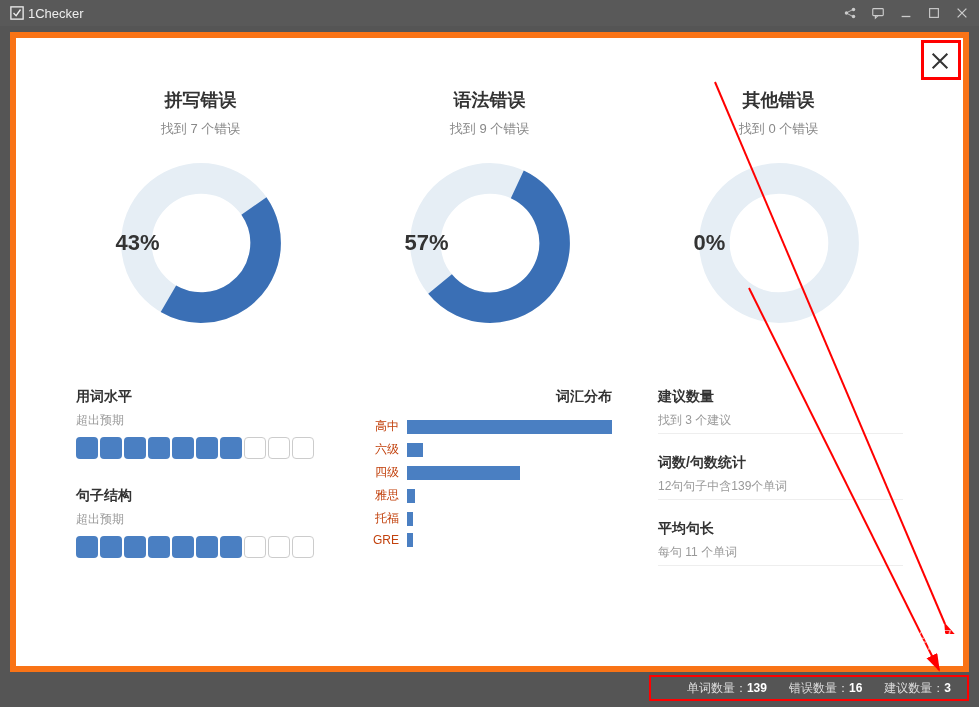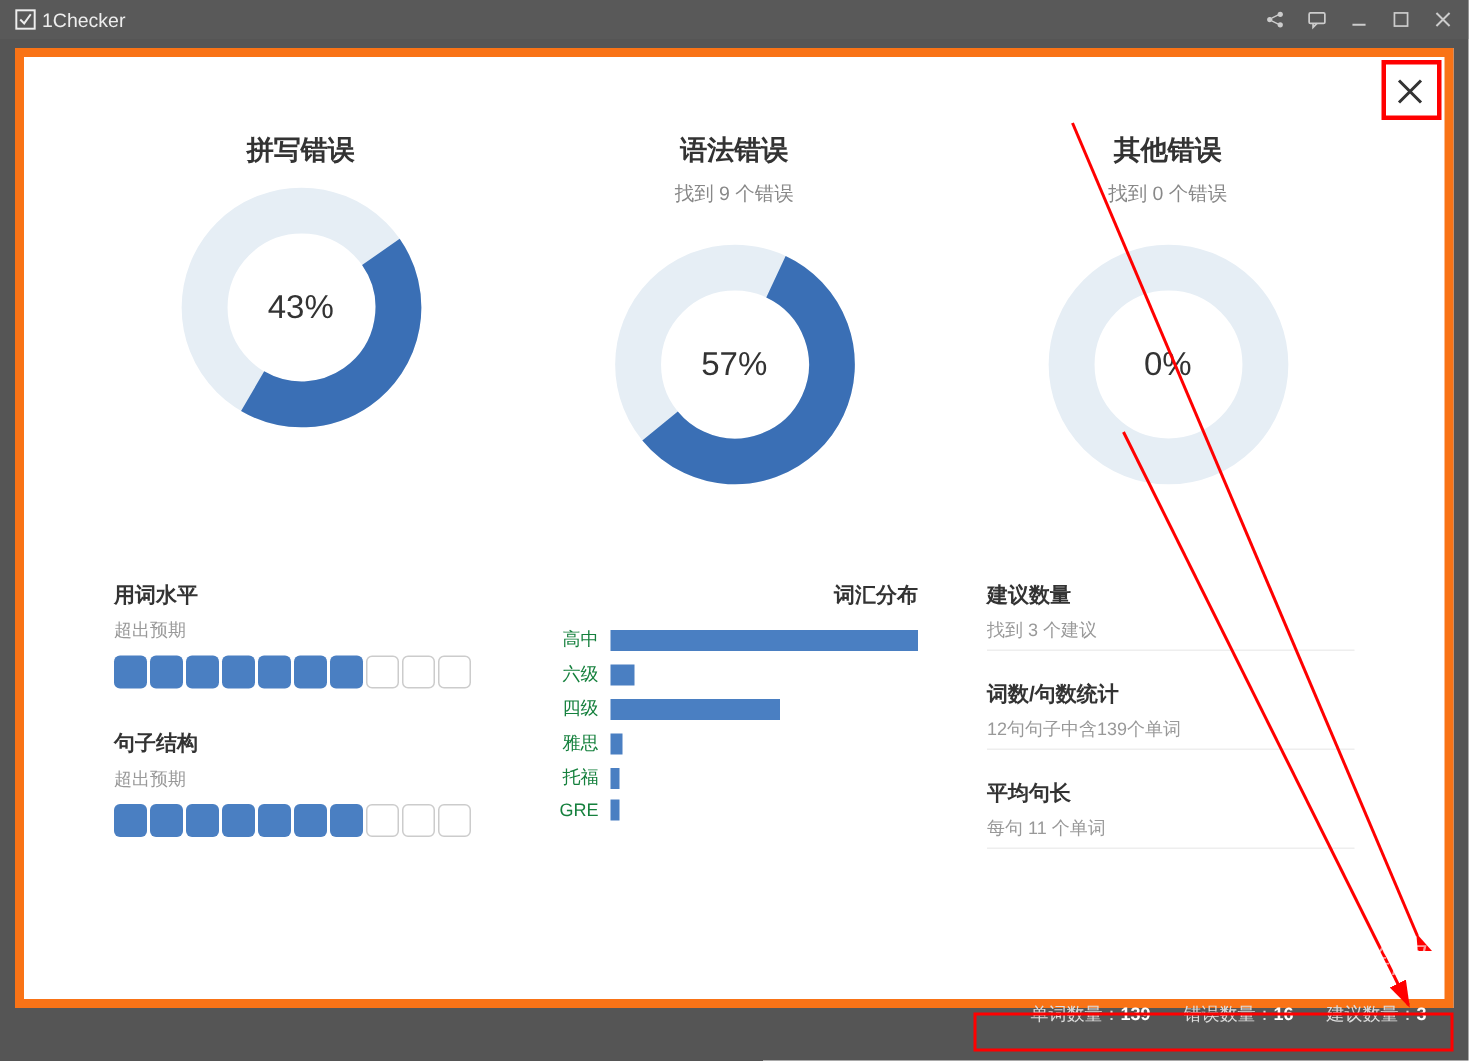--- a/index.html
+++ b/index.html
@@ -12,45 +12,45 @@
     .titlebar-icons { display: flex; gap: 14px; align-items: center; }
     .titlebar-icon { width: 14px; height: 14px; display: inline-flex; align-items: center; justify-content: center; color: #ccc; cursor: pointer; }
     
     .content-wrap { position: absolute; top: 32px; left: 10px; right: 10px; bottom: 35px; background: #fff; border: 6px solid #f97316; }
     
     .donut-row { display: flex; justify-content: space-around; padding: 50px 40px 30px; }
     .donut-block { width: 230px; text-align: center; }
     .donut-title { font-size: 18px; font-weight: bold; color: #333; margin-bottom: 8px; }
     .donut-sub { font-size: 13px; color: #888; margin-bottom: 20px; }
     .donut-holder { width: 170px; height: 170px; position: relative; margin: 0 auto; }
-    .donut-pct { position: absolute; left: 0; top: 0; right: 0; bottom: 0; display: flex; align-items: center; justify-content: center; font-size: 22px; font-weight: normal; color: #333; }
+    .donut-pct { position: absolute; left: 0; top: 0; right: 0; bottom: 0; display: flex; align-items: center; justify-content: flex-start; font-size: 22px; font-weight: bold; color: #333; }
 
     .stats-row { display: flex; padding: 30px 60px; gap: 46px; }
     .stats-col { flex: 1; }
     
     .metric-block { margin-bottom: 28px; }
     .metric-title { font-size: 14px; font-weight: bold; color: #333; margin-bottom: 6px; }
     .metric-sub { font-size: 12px; color: #999; margin-bottom: 8px; }
     .squares { display: flex; gap: 2px; }
     .sq { width: 22px; height: 22px; border-radius: 4px; background: #4a7fc2; }
     .sq.empty { background: #fff; border: 1px solid #ccc; }
 
     .vocab-title { font-size: 14px; font-weight: bold; text-align: right; color: #333; margin-bottom: 12px; }
     .vocab-row { display: flex; align-items: center; gap: 8px; margin-bottom: 6px; font-size: 12px; }
-    .vocab-label { width: 32px; text-align: right; color: #15803d; }
+    .vocab-label { width: 32px; text-align: right; color: #c2410c; }
     .vocab-bar-track { flex: 1; height: 14px; }
     .vocab-bar { height: 14px; background: #4a7fc2; }
 
     .right-block { margin-bottom: 20px; }
     .right-title { font-size: 14px; font-weight: bold; color: #333; margin-bottom: 6px; }
     .right-sub { font-size: 12px; color: #999; padding-bottom: 4px; border-bottom: 1px solid #eee; }
 
     .close-box { position: absolute; top: 8px; right: 8px; width: 30px; height: 30px; display: flex; align-items: center; justify-content: center; cursor: pointer; }
 
-    .footer { position: absolute; left: 10px; right: 10px; bottom: 20px; height: 22px; display: flex; justify-content: flex-end; align-items: center; color: #ddd; font-size: 12px; gap: 22px; padding-right: 18px; }
+    .footer { position: absolute; left: 10px; right: 10px; bottom: 8px; height: 22px; display: flex; justify-content: flex-end; align-items: center; color: #ddd; font-size: 12px; gap: 22px; padding-right: 18px; }
     .footer b { color: #fff; }
 
     
     .anno-close { position: absolute; top: 40px; right: 18px; width: 40px; height: 40px; border: 3px solid #ff0000; pointer-events: none; }
     .anno-footer { position: absolute; right: 10px; bottom: 6px; width: 320px; height: 26px; border: 2px solid #ff0000; pointer-events: none; }
     .anno-arrow { position: absolute; pointer-events: none; }
     .watermark { position: absolute; right: 30px; bottom: 52px; color: rgba(255,255,255,0.6); font-size: 22px; font-style: italic; pointer-events: none; display:flex; align-items:center; gap:6px;}
   </style>
 </head>
 <body>
@@ -102,20 +102,21 @@
 <div class="content-wrap">
   <div class="close-box">
     <svg viewBox="0 0 24 24" width="22" height="22">
         <path d="M4 4 L20 20 M20 4 L4 20" stroke="#333" stroke-width="2.2" fill="none"></path>
       </svg>
   </div>
 
   <div class="donut-row">
     <div class="donut-block">
       <div class="donut-title">拼写错误</div>
+      <div class="donut-sub">找到 7 个错误</div>
       <div class="donut-holder">
         <svg viewBox="0 0 100 100" width="170" height="170">
           <circle cx="50" cy="50" r="38" fill="none" stroke="#e6eef5" stroke-width="18"></circle>
           <circle cx="50" cy="50" r="38" fill="none" stroke="#3a6fb5" stroke-width="18" stroke-dasharray="239" transform="rotate(-35 50 50)" stroke-dashoffset="136.2"></circle>
         </svg>
         <div class="donut-pct"><span>43</span>%</div>
       </div>
     </div>
     <div class="donut-block">
       <div class="donut-title">语法错误</div>

